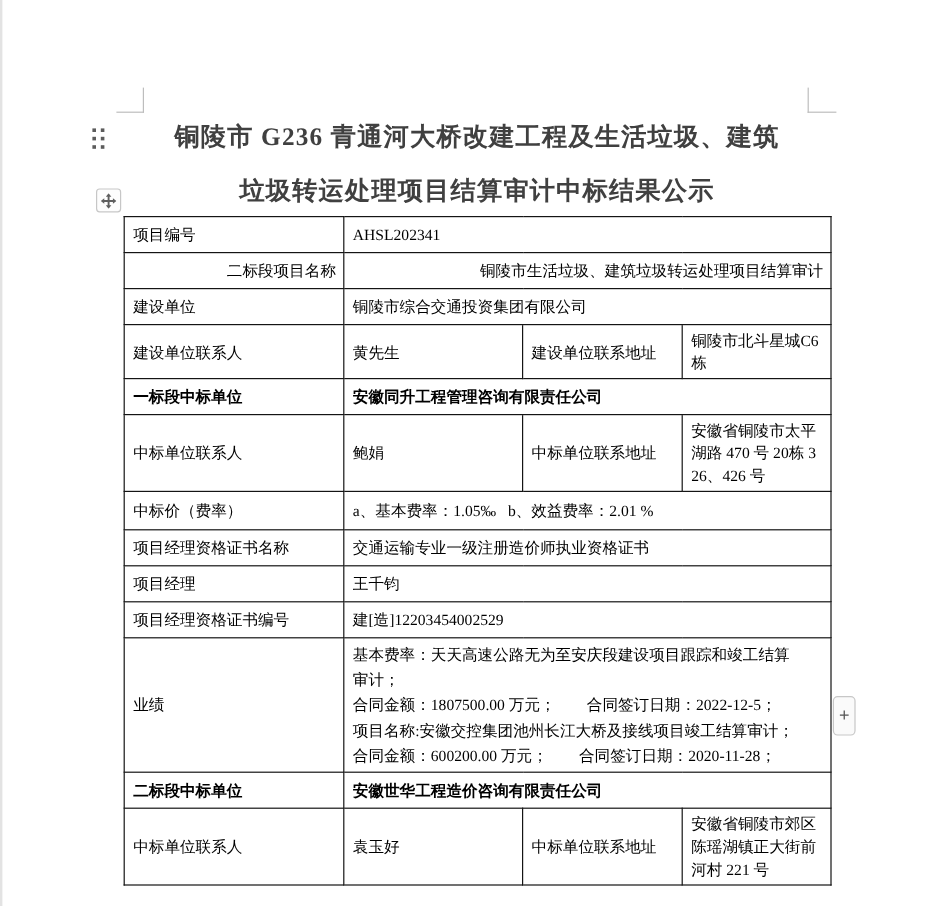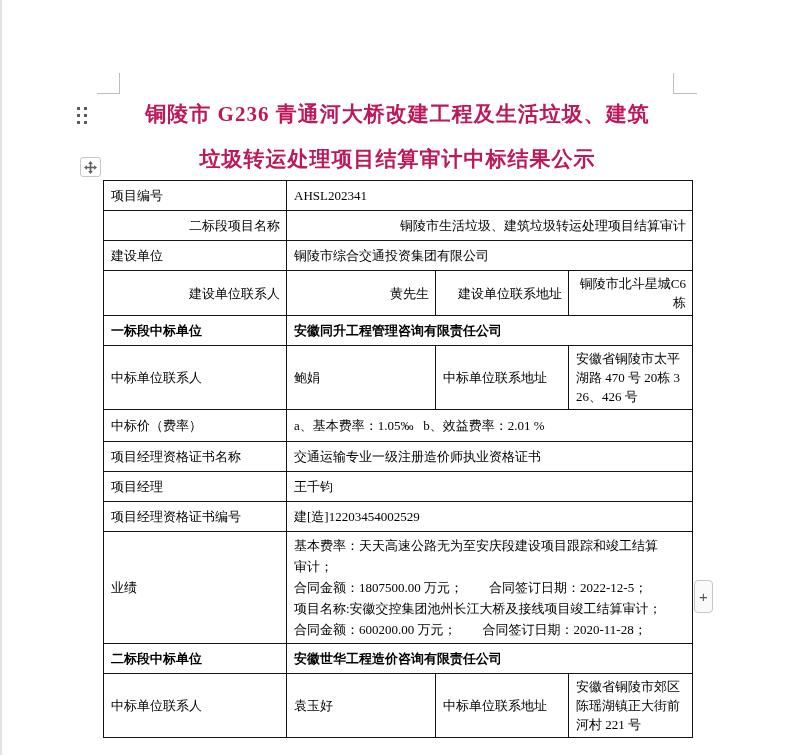--- a/index.html
+++ b/index.html
@@ -25,21 +25,21 @@
                  border:1px solid #c7c7c7; border-radius:3px; background:#fdfdfd;
                  display:flex; align-items:center; justify-content:center; cursor:move; }
 
   
   .plus-button { position:absolute; left:694px; top:580px; width:19px; height:33px;
                  border:1px solid #c7c7c7; border-radius:4px; background:#fafafa;
                  display:flex; align-items:center; justify-content:center;
                  font-family:"Liberation Sans",sans-serif; font-size:15px; color:#555; cursor:pointer; }
 
   .doc-title { position:absolute; left:103px; top:92px; width:589px; text-align:center;
-               font-size:21px; font-weight:bold; color:#be185d; line-height:45px; letter-spacing:1px; }
+               font-size:21px; font-weight:bold; color:#404040; line-height:45px; letter-spacing:1px; }
 
   table.results { position:absolute; left:103px; top:180px; width:589px;
                   border-collapse:collapse; table-layout:fixed; }
   table.results td { border:1.5px solid #141414; vertical-align:middle;
                      font-size:13px; color:#000; padding:3px 6px 3px 7px;
                      white-space:pre-wrap; word-break:break-all; line-height:19px; }
   table.results tr.bold td { font-weight:bold; }
   .cell-line { white-space:pre-wrap; line-height:21px; }
 </style>
 </head>
@@ -87,21 +87,21 @@
           <td colspan="3">AHSL202341</td>
         </tr>
         <tr style="height: 30px; text-align: right;">
           <td>二标段项目名称</td>
           <td colspan="3">铜陵市生活垃圾、建筑垃圾转运处理项目结算审计</td>
         </tr>
         <tr style="height: 30px;">
           <td>建设单位</td>
           <td colspan="3">铜陵市综合交通投资集团有限公司</td>
         </tr>
-        <tr style="height: 42px; text-align: right;">
+        <tr style="height: 42px;">
           <td>建设单位联系人</td>
           <td>黄先生</td>
           <td>建设单位联系地址</td>
           <td>铜陵市北斗星城C6 栋</td>
         </tr>
         <tr class="bold" style="height: 30px;">
           <td>一标段中标单位</td>
           <td colspan="3">安徽同升工程管理咨询有限责任公司</td>
         </tr>
         <tr style="height: 62px;">

